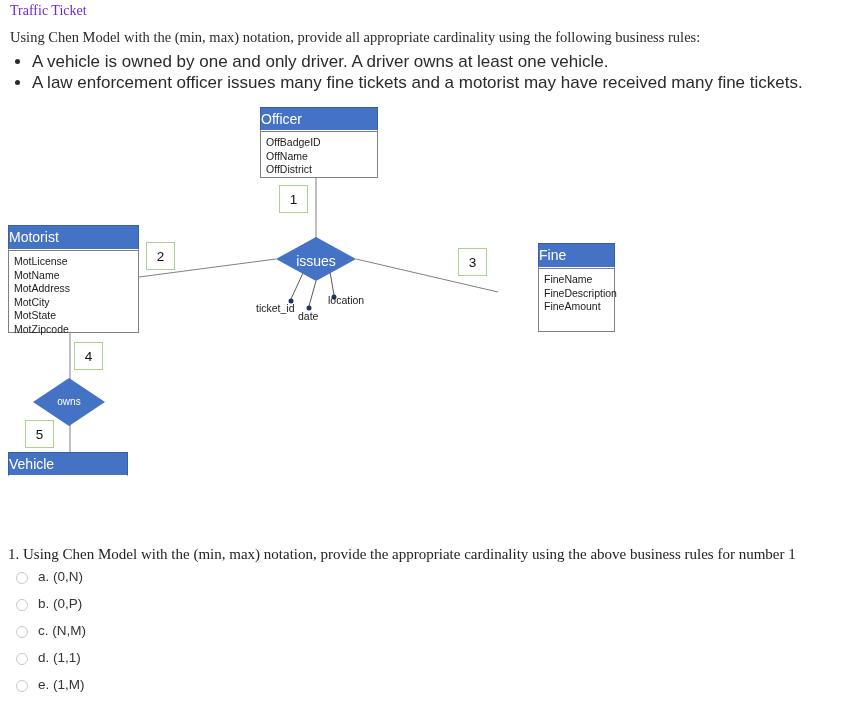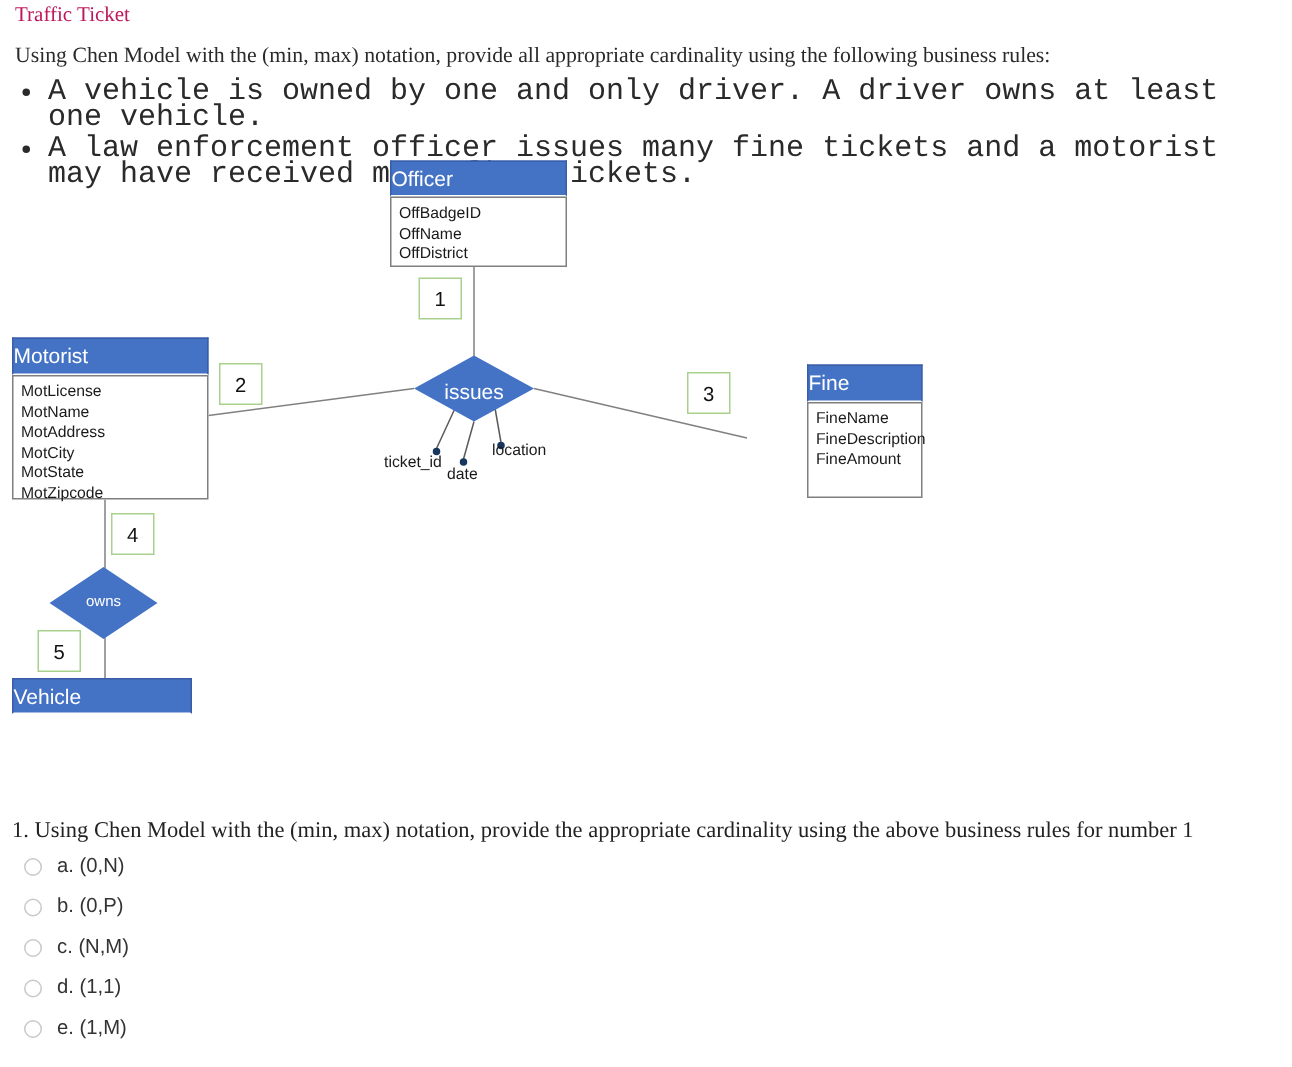--- a/index.html
+++ b/index.html
@@ -4,29 +4,29 @@
 <style>
   * { margin:0; padding:0; box-sizing:border-box; }
   html,body { background:#fff; }
   .page {
     position:relative; width:861px; height:711px; background:#fff;
     font-family:"Liberation Sans", sans-serif; overflow:hidden;
   }
   
   .doc-title {
     position:absolute; left:10px; top:3px;
-    font-family:"Liberation Serif", serif; font-size:14px; color:#be185d;
+    font-family:"Liberation Serif", serif; font-size:14px; color:#6d28d9;
   }
   .intro {
     position:absolute; left:10px; top:29px; width:800px;
     font-family:"Liberation Serif", serif; font-size:14.5px; color:#2a2a2a;
   }
   .rules {
     position:absolute; left:32px; top:53px; width:800px;
-    font-family:Liberation Mono, monospace; font-size:20px; color:#2a2a2a;
+    font-family:Liberation Sans, sans-serif; font-size:17px; color:#2a2a2a;
     list-style:disc;
   }
   .rules li { margin-bottom:4px; line-height:17px; }
   
   .diagram { position:absolute; left:0; top:100px; width:861px; height:440px; }
   .diagram svg { position:absolute; left:0; top:0; }
   .entity { position:absolute; }
   .entity-header {
     background:var(--entity-header-blue,#4472c4); color:#fff;
     border:1px solid #3a5da8; border-bottom:1px solid #fff;

